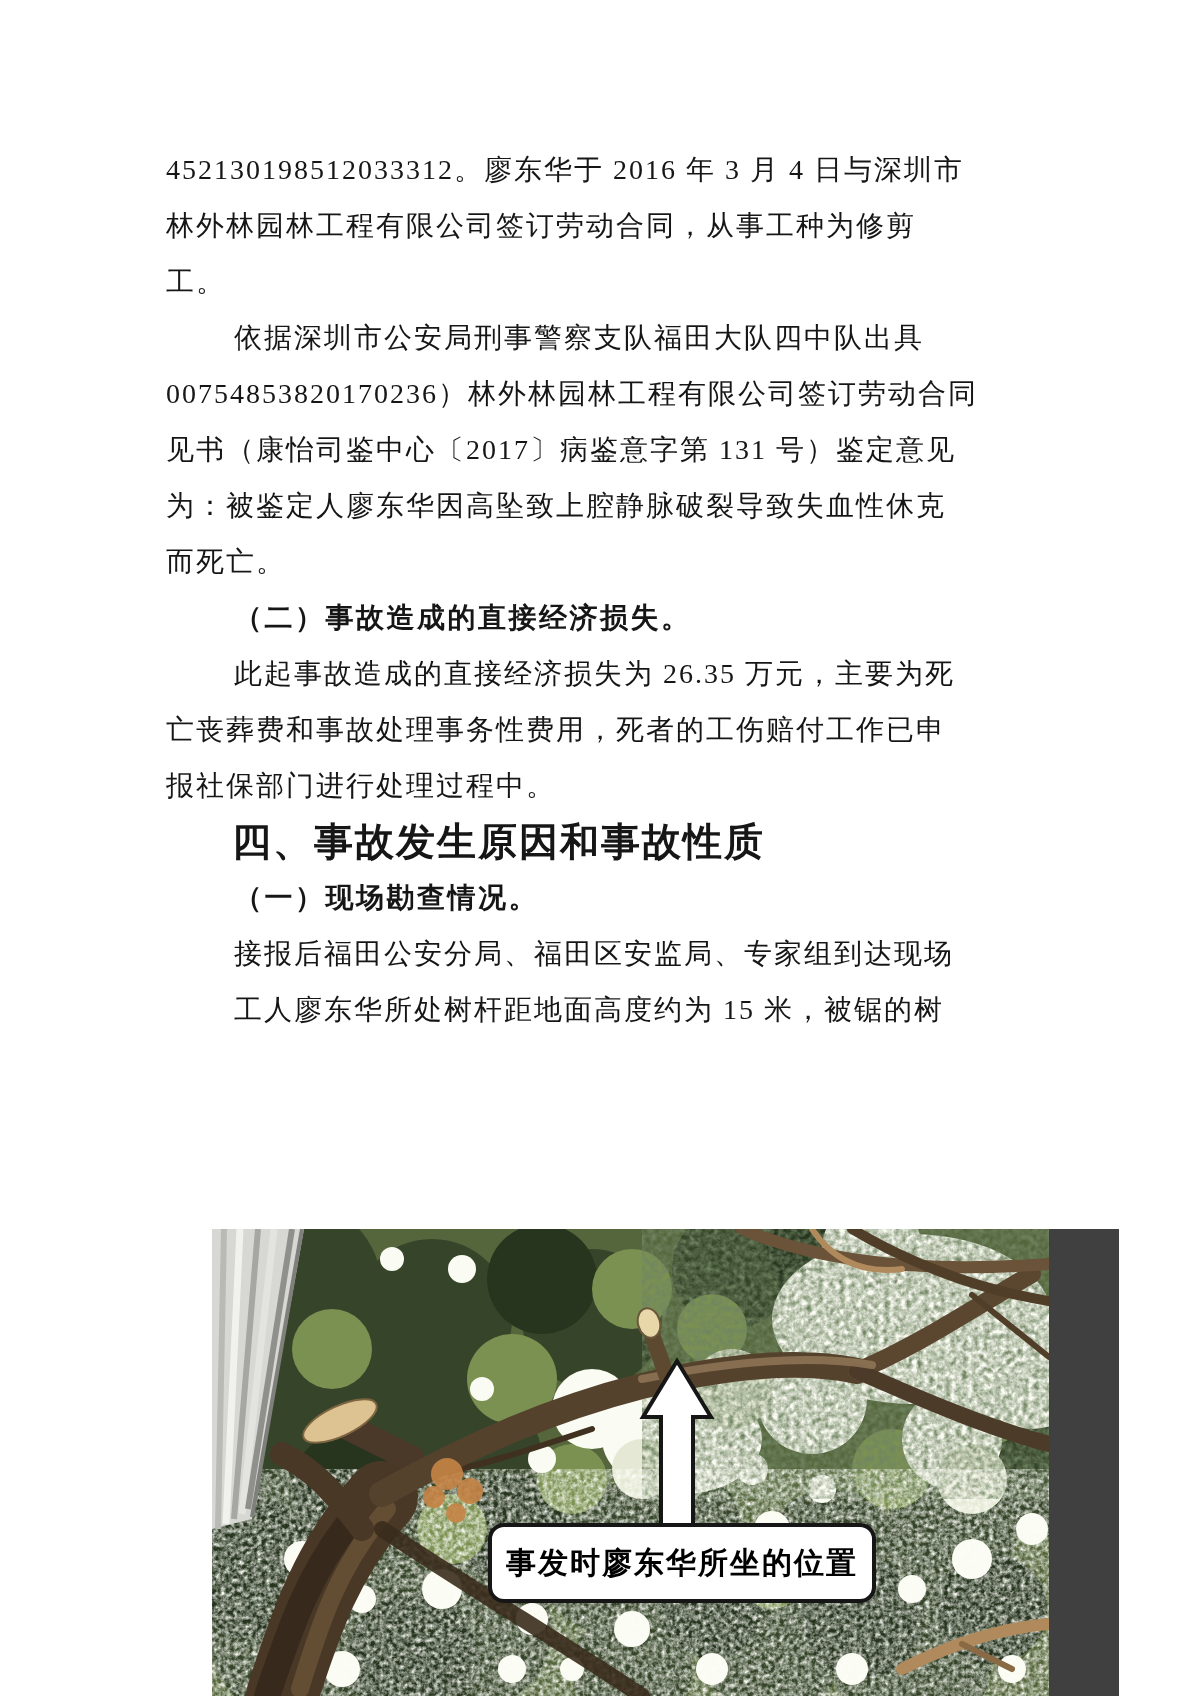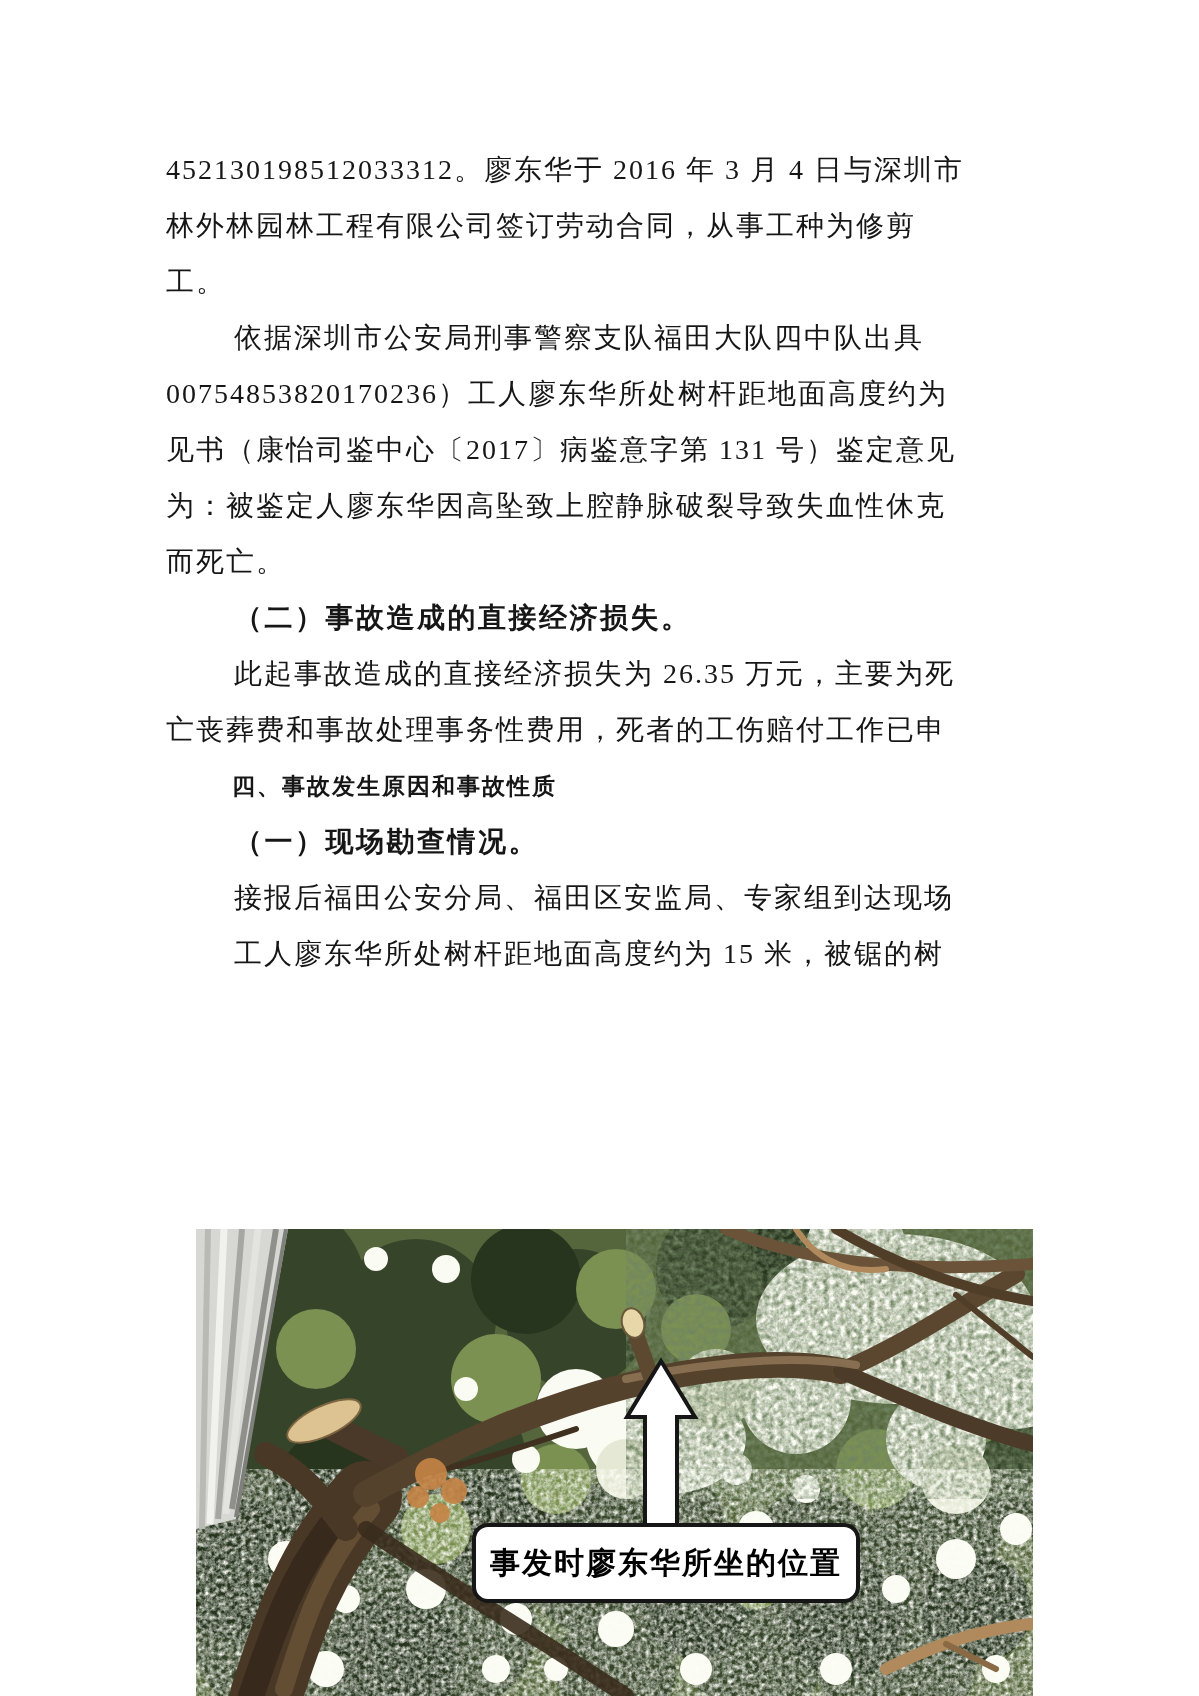--- a/index.html
+++ b/index.html
@@ -14,51 +14,52 @@
   .line {
     height:56px; line-height:56px; font-size:28px; letter-spacing:2px;
     white-space:nowrap; color:#161616;
   }
   .body-indent   { text-indent:68px; }
   .body-stretch  { letter-spacing:9.3px; }
   .heading-serif-indent {
     text-indent:68px; font-weight:bold; letter-spacing:2.5px;
   }
   .heading-sans-indent {
-    text-indent:66px; font-weight:bold; font-size:23px; letter-spacing:2px;
+    text-indent:66px; font-weight:bold; font-size:39px; letter-spacing:2px;
     font-family:"Liberation Sans","DejaVu Sans",sans-serif;
   }
   .photo {
-    position:absolute; left:196px; top:1229px; width:837px; height:467px;
-    overflow:hidden; background:#1d4ed8;
+    position:absolute; left:212px; top:1229px; width:907px; height:467px;
+    overflow:hidden; background:#404040;
   }
   .photo svg { display:block; }
   .photo-label {
     position:absolute; left:276px; top:294px; width:388px; height:80px;
     background:#ffffff; border:4px solid #161616; border-radius:16px;
     display:flex; align-items:center; justify-content:center;
     font-size:30px; font-weight:bold; letter-spacing:2px; color:#000;
     font-family:"Liberation Serif","DejaVu Serif",serif;
   }
 </style>
 </head>
 <body>
 
 <div class="doc" id="doc">
     <div class="line body">452130198512033312。廖东华于 2016 年 3 月 4 日与深圳市</div>
     <div class="line body">林外林园林工程有限公司签订劳动合同，从事工种为修剪</div>
     <div class="line body">工。</div>
     <div class="line body-indent">依据深圳市公安局刑事警察支队福田大队四中队出具</div>
-    <div class="line body">00754853820170236）工人廖东华所处树杆距地面高度约为</div>
+    <div class="line body">00754853820170236）林外林园林工程有限公司签订劳动合同</div>
     <div class="line body">见书（康怡司鉴中心〔2017〕病鉴意字第 131 号）鉴定意见</div>
     <div class="line body">为：被鉴定人廖东华因高坠致上腔静脉破裂导致失血性休克</div>
     <div class="line body">而死亡。</div>
     <div class="line heading-serif-indent">（二）事故造成的直接经济损失。</div>
     <div class="line body-indent">此起事故造成的直接经济损失为 26.35 万元，主要为死</div>
     <div class="line body">亡丧葬费和事故处理事务性费用，死者的工伤赔付工作已申</div>
+    <div class="line body">报社保部门进行处理过程中。</div>
     <div class="line heading-sans-indent">四、事故发生原因和事故性质</div>
     <div class="line heading-serif-indent">（一）现场勘查情况。</div>
     <div class="line body-indent">接报后福田公安分局、福田区安监局、专家组到达现场</div>
     <div class="line body-indent">工人廖东华所处树杆距地面高度约为 15 米，被锯的树</div>
   </div>
 
 <figure class="photo">
   <svg width="837" height="467" viewBox="0 0 837 467">
     <defs>
       <filter id="darkSpeckle" x="0%" y="0%" width="100%" height="100%">

